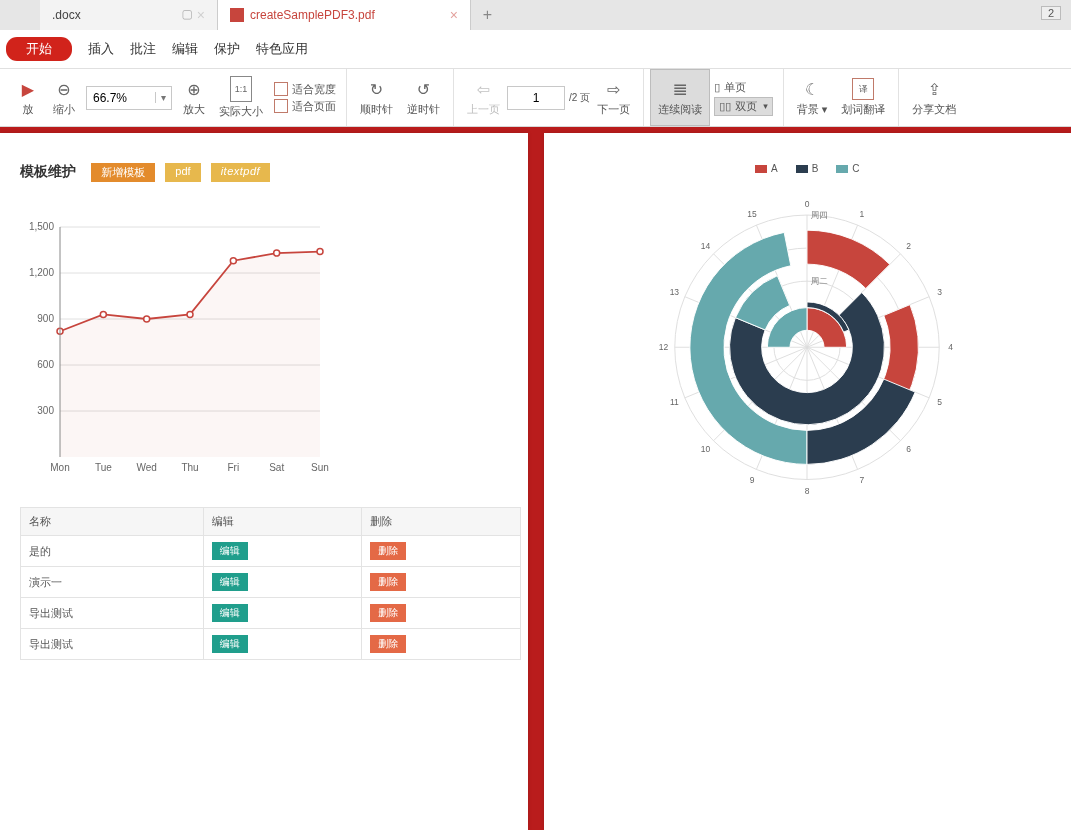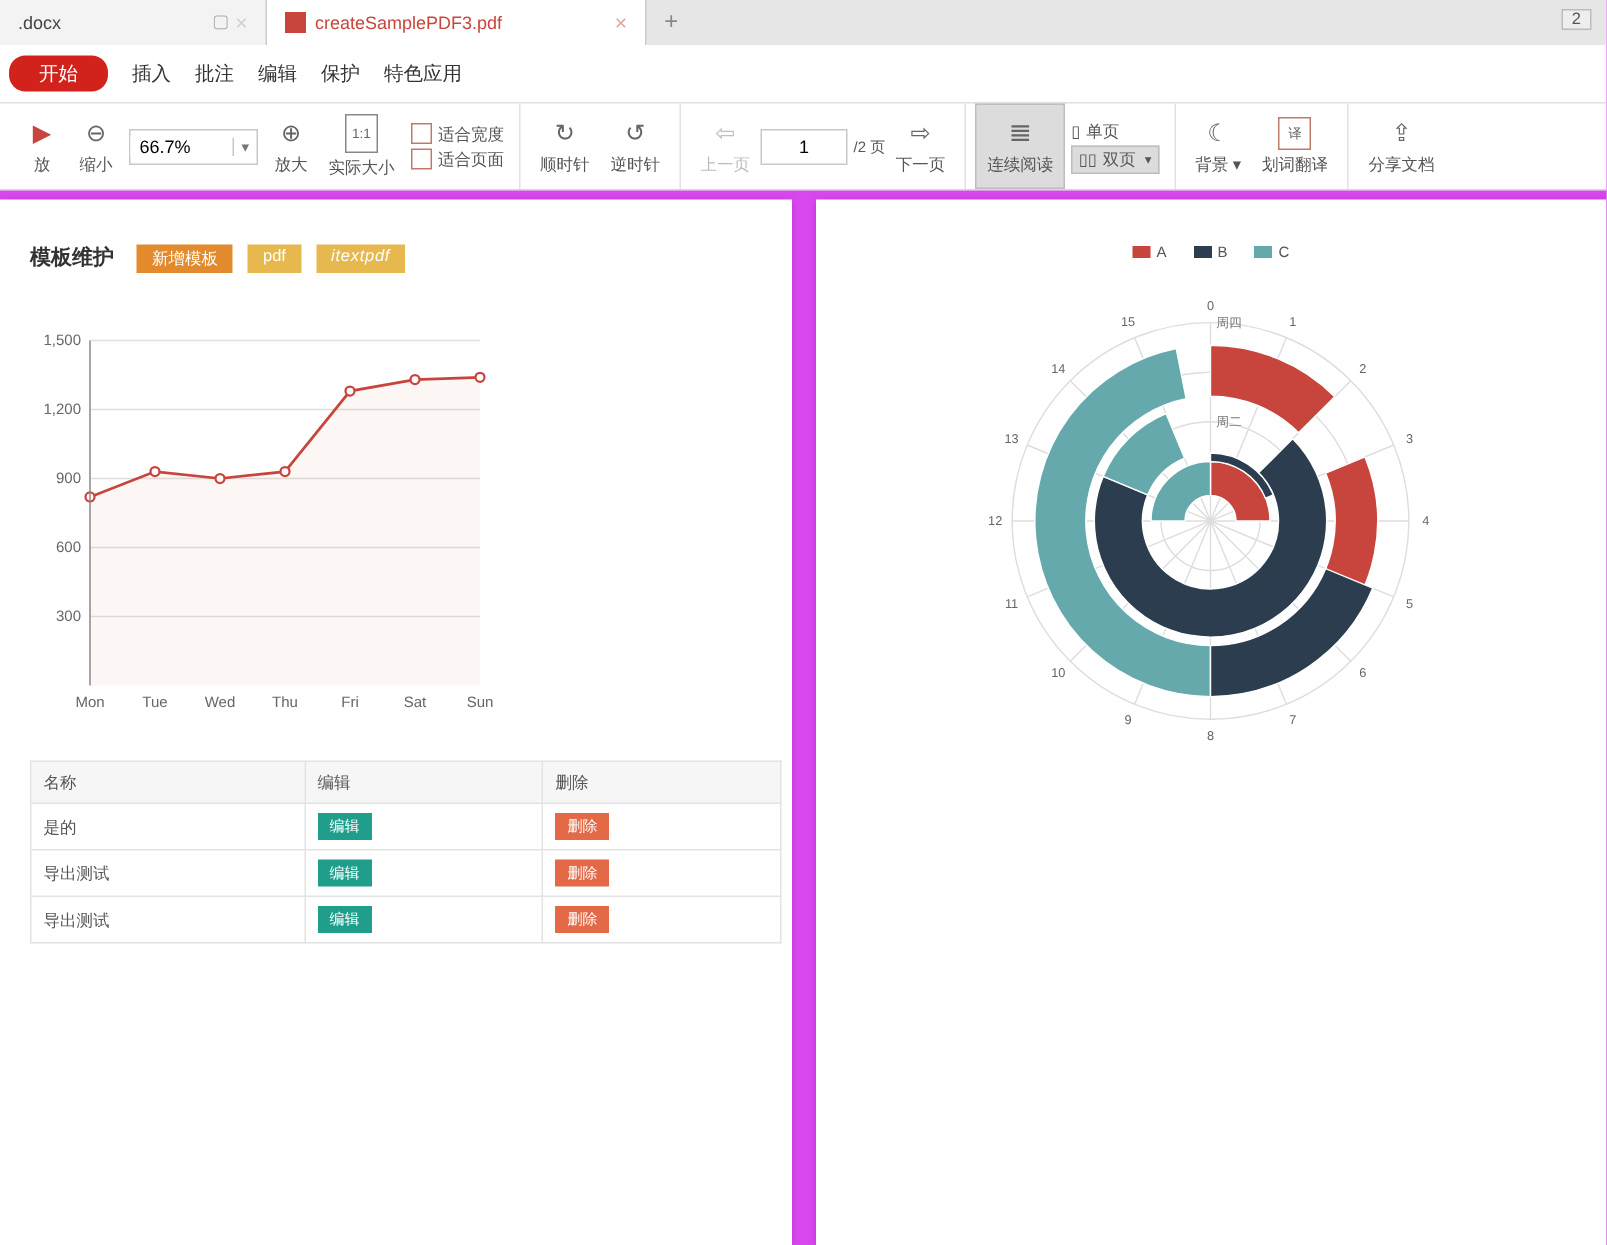--- a/index.html
+++ b/index.html
@@ -1,17 +1,17 @@
 <!DOCTYPE html>
 <html><head>
 <meta charset="utf-8">
 <style>
   * { box-sizing: border-box; margin: 0; padding: 0; }
   body { font-family: "Microsoft YaHei", sans-serif; font-size: 12px; background: #fff; width: 1071px; height: 830px; overflow: hidden; }
-  .tabbar { height: 30px; background: #e6e6e6; display: flex; align-items: stretch; position: relative; }
+  .tabbar { height: 30px; background: #e6e6e6; display: flex; align-items: stretch; position: relative; padding-left: 40px; }
   .tab { display: flex; align-items: center; padding: 0 12px; gap: 6px; font-size: 12px; position: relative; }
   .tab.inactive { background: #f3f3f3; color: #444; width: 178px; border-right: 1px solid #ccc; }
   .tab.active { background: #fff; color: #c7453d; width: 252px; }
   .tab .close { margin-left: auto; opacity: 0.5; font-size: 14px; cursor: pointer; }
   .tab.inactive .icons-right { margin-left: auto; display: flex; gap: 4px; opacity: 0.4; }
   .newtab { width: 34px; display: flex; align-items: center; justify-content: center; color: #888; font-size: 16px; border-left: 1px solid #ccc; }
   .tab-count { position: absolute; right: 10px; top: 6px; border: 1px solid #bbb; background: #eee; padding: 0 6px; font-size: 11px; color: #555; }
   .menubar { height: 39px; display: flex; align-items: center; padding-left: 6px; gap: 16px; font-size: 13px; color: #333; border-bottom: 1px solid #e0e0e0; }
   .menubar .start { background: #d1231b; color: #fff; padding: 3px 20px; border-radius: 11px; }
   .menubar .mitem { cursor: pointer; }
@@ -22,21 +22,21 @@
   .tbtn .lbl { font-size: 11px; white-space: nowrap; color: #555; }
   .zoomsel { display: flex; align-items: center; border: 1px solid #c8c8c8; height: 24px; margin: 0 4px; }
   .zoomsel input { width: 68px; border: none; padding: 0 6px; font-size: 12px; outline: none; }
   .zoomsel .dd { width: 16px; text-align: center; color: #777; border-left: 1px solid #c8c8c8; font-size: 10px; }
   .fitrows { display: flex; flex-direction: column; gap: 2px; padding: 0 4px; }
   .fitrow { display: flex; align-items: center; gap: 4px; font-size: 11px; color: #555; cursor: pointer; }
   .fitrow .dic { width: 14px; height: 14px; border: 1px solid #c07a6a; position: relative; }
   .pageinput { width: 58px; height: 24px; border: 1px solid #c8c8c8; text-align: center; font-size: 12px; }
   .pagesuf { font-size: 10px; color: #555; margin-left: 4px; }
   .active-tool { background: #dcdcdc; border: 1px solid #bdbdbd; }
-  .page-view { position: absolute; top: 127px; left: 0; right: 0; bottom: 0; background: #d946ef; display: flex; justify-content: center; gap: 16px; padding-top: 6px; overflow: hidden; }
+  .page-view { position: absolute; top: 127px; left: 0; right: 0; bottom: 0; background: #b91c1c; display: flex; justify-content: center; gap: 16px; padding-top: 6px; overflow: hidden; }
   .pagecol { width: 530px; background: #fff; box-shadow: 0 0 4px rgba(0,0,0,0.15); padding: 30px 20px 20px 20px; position: relative; overflow: hidden; }
   .doc-title { font-weight: bold; font-size: 14px; color: #333; }
   .tags { display: inline-flex; gap: 10px; margin-left: 12px; }
   .tag { padding: 2px 10px; font-size: 11px; color: #fff; border-radius: 0; }
   .tag1 { background: #e38b2c; }
   .tag2 { background: #e7b84d; }
   .tag3 { background: #e7b84d; font-style: italic; letter-spacing: .5px; }
   .linechart { width: 310px; height: 280px; margin-top: 25px; position: relative; }
   .linechart svg { width: 100%; height: 100%; }
   .table { width: 501px; margin-top: 20px; border-collapse: collapse; font-size: 11px; color: #555; font-family: Liberation Serif, serif; }
@@ -214,20 +214,25 @@
       <thead>
           <tr id="thead-row">
             <th>名称</th>
             <th>编辑</th>
             <th>删除</th>
           </tr>
         </thead>
       <tbody id="tbody">
           <tr>
             <td>是的</td>
+            <td><span class="btn-edit">编辑</span></td>
+            <td><span class="btn-del">删除</span></td>
+          </tr>
+          <tr>
+            <td>演示一</td>
             <td><span class="btn-edit">编辑</span></td>
             <td><span class="btn-del">删除</span></td>
           </tr>
           <tr>
             <td>导出测试</td>
             <td><span class="btn-edit">编辑</span></td>
             <td><span class="btn-del">删除</span></td>
           </tr>
           <tr>
             <td>导出测试</td>

